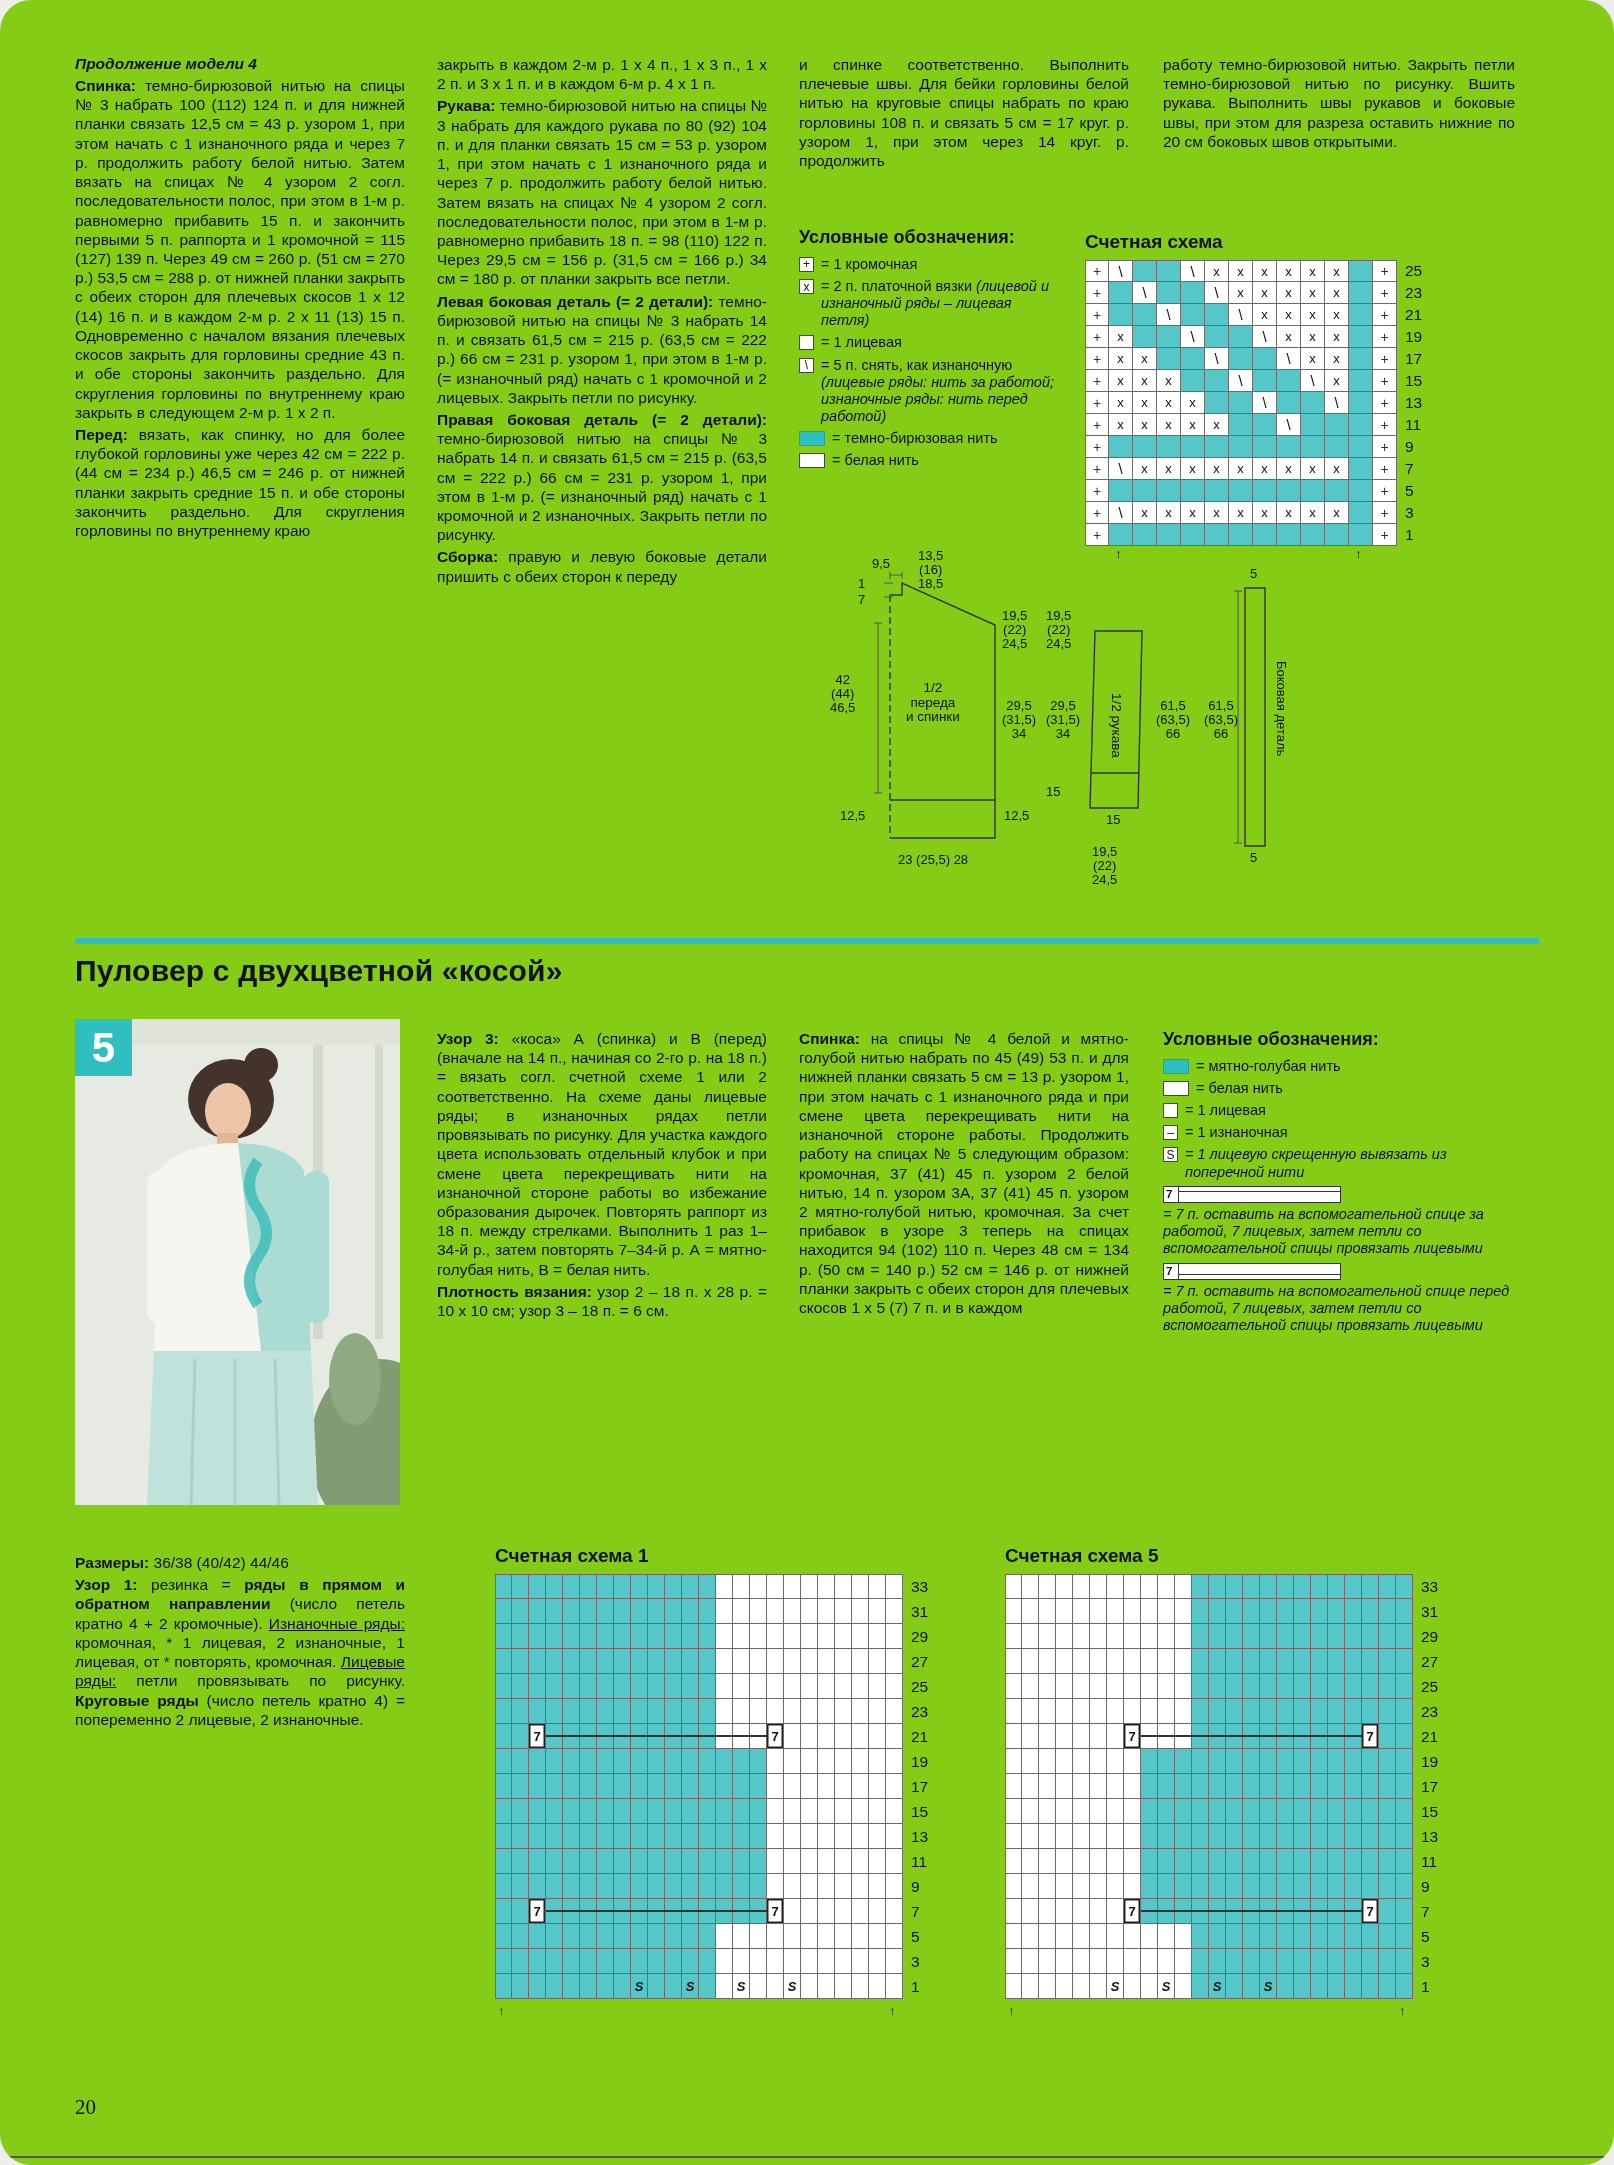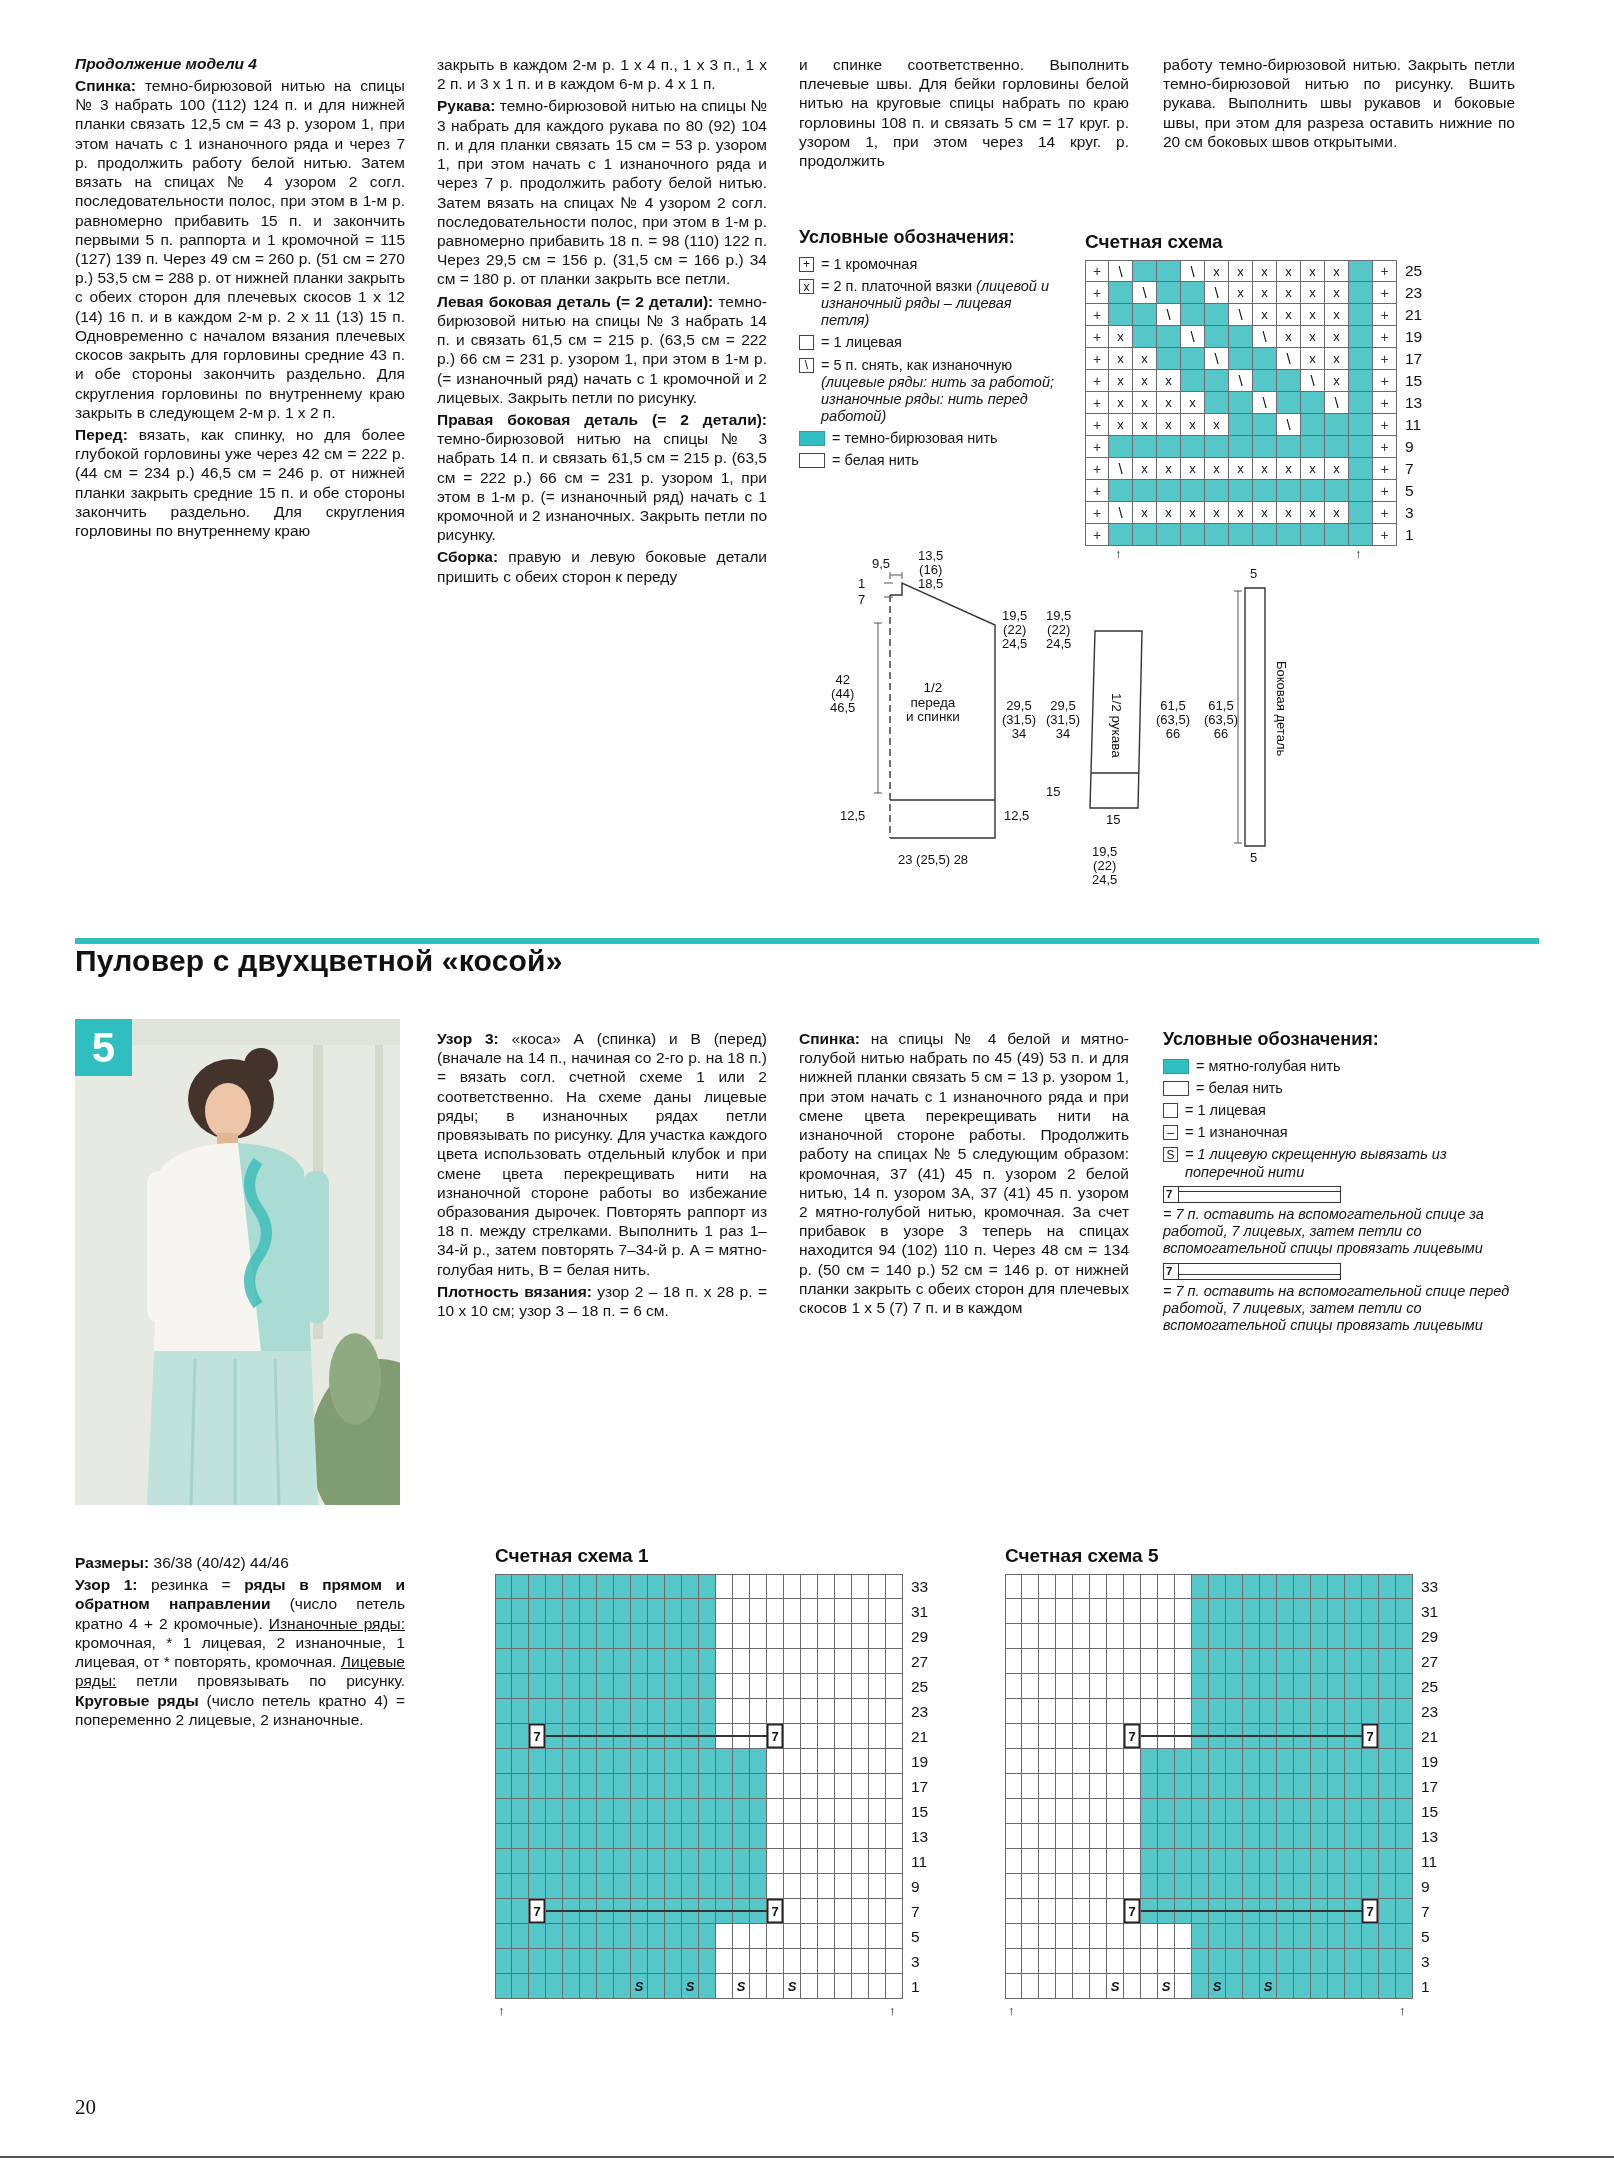--- a/index.html
+++ b/index.html
@@ -1,18 +1,18 @@
 <!DOCTYPE html>
 <html style="--accent: #2fbfc0; --chart: #55c7c8;"><head>
 <meta charset="utf-8">
 <style>
   :root{ --accent:#2fbfc0; --chart:#55c7c8; }
   html,body{margin:0;padding:0;background:#ededeb;}
-  .page{position:relative;width:1614px;height:2165px;margin:0 auto;background:#ffffff;
-        font-family:"Liberation Sans",sans-serif;color:#121212;overflow:hidden;}
+  .page{position:relative;width:1614px;height:2165px;margin:0 auto;background:#84cc16;
+        font-family:"Liberation Sans",sans-serif;color:#121212;overflow:hidden;border-radius:31px;}
 
   
   .para{margin:0 0 3px 0;font-size:15.5px;line-height:1.24;text-align:justify;}
   .col{position:absolute;width:330px;}
   h3.contmodel{margin:0 0 3px 0;font-size:15.5px;font-weight:bold;font-style:italic;}
   h4.legend-title{margin:0 0 8px 0;font-size:18px;font-weight:bold;}
   h4.chart-title{margin:0 0 7px 0;font-size:19px;font-weight:bold;}
 
   
   .top{position:absolute;left:75px;top:55px;width:1464px;height:880px;}
@@ -53,21 +53,21 @@
   .tarrows .arr{position:absolute;top:0;font-size:13px;}
 
   
   .schematic{position:absolute;left:715px;top:498px;width:560px;height:340px;}
   .schematic svg{position:absolute;left:0;top:0;}
   .slabel{position:absolute;font-size:13px;line-height:1.08;text-align:center;white-space:pre-line;color:#111;}
   .slabel.rot{writing-mode:vertical-rl;}
   .slabel.inner{font-size:13.5px;}
 
   
-  .title-band{position:absolute;left:75px;top:938px;width:1464px;border-top:6px solid var(--accent);}
+  .title-band{position:absolute;left:75px;top:938px;width:1464px;border-top:6px solid var(--accent);padding-top:10px;}
   .title-band h1{margin:0;font-size:30px;font-weight:bold;letter-spacing:.2px;}
 
   
   .sec5{position:absolute;left:75px;top:1025px;width:1464px;height:500px;}
   .badge{position:absolute;left:0;top:-6px;width:57px;height:57px;background:var(--accent);color:#fff;
          display:flex;align-items:center;justify-content:center;font-size:42px;font-weight:bold;z-index:2;}
   .photo{position:absolute;left:0;top:-6px;width:325px;height:486px;overflow:hidden;background:#e7eae2;}
   .s1{left:362px;top:4px;}
   .s2{left:724px;top:4px;}
   .legend5{position:absolute;left:1088px;top:4px;width:360px;}

